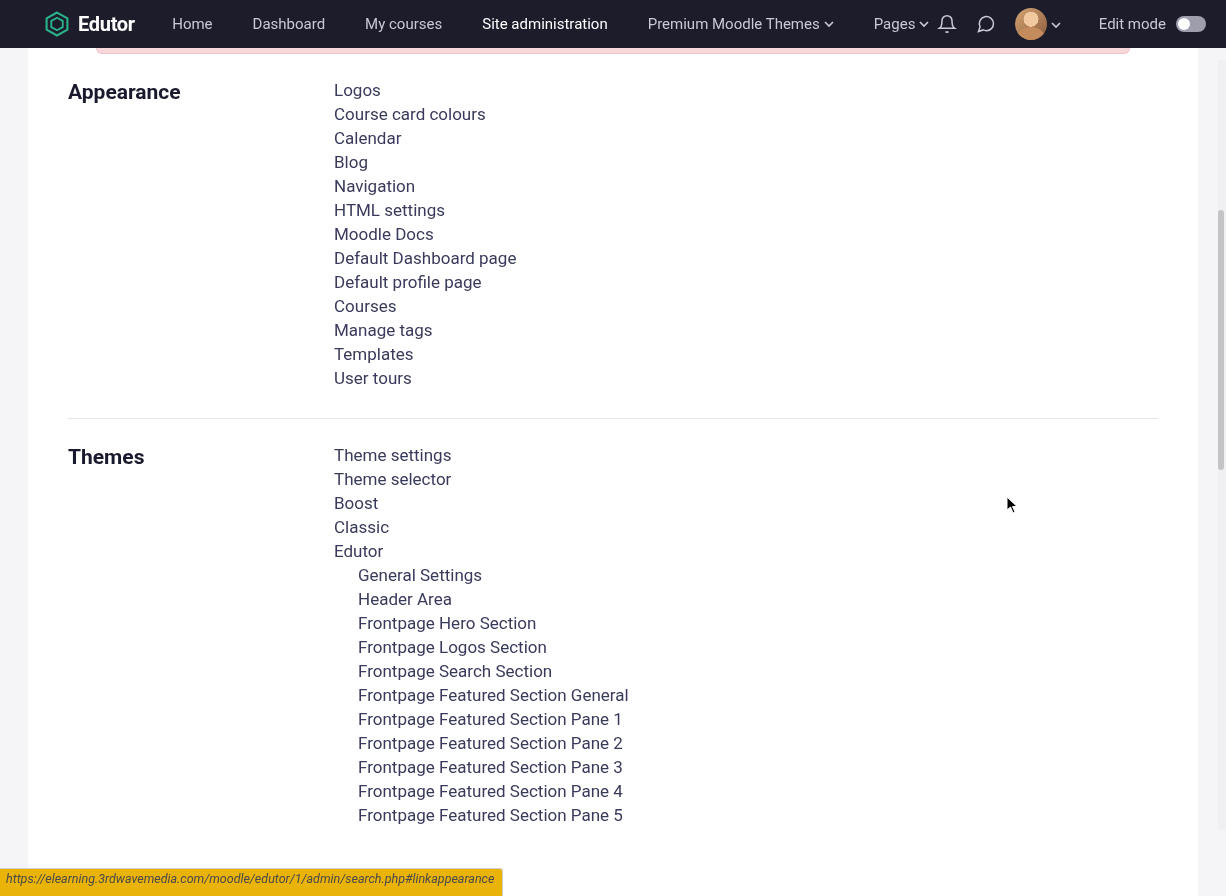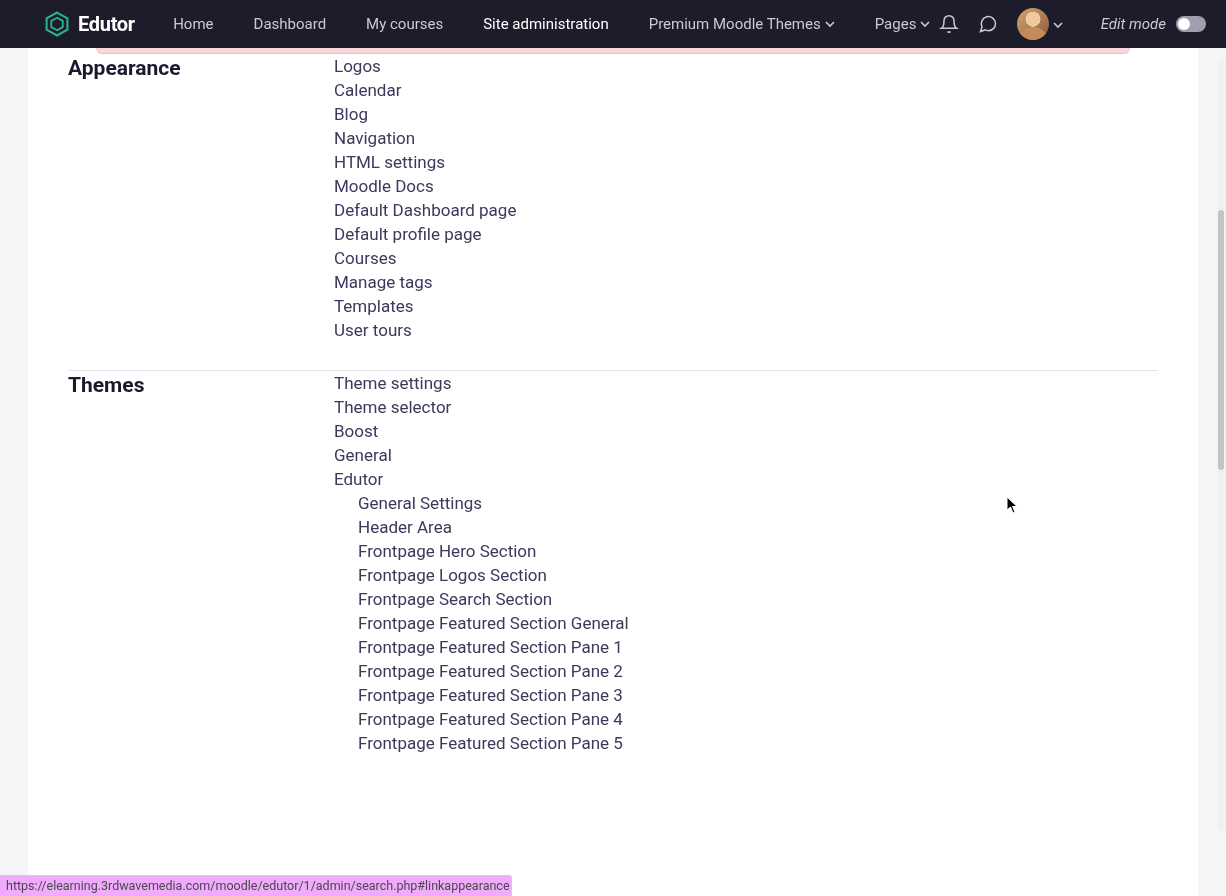--- a/index.html
+++ b/index.html
@@ -58,21 +58,20 @@
     align-items: center;
     gap: 4px;
   }
   .nav-link.active {
     color: #ffffff;
   }
   .nav-right {
     display: flex;
     align-items: center;
     gap: 18px;
-    font-style: italic;
   }
   .icon-btn {
     color: #c9c9d6;
     cursor: pointer;
     display: flex;
     align-items: center;
   }
   .avatar-wrap {
     display: flex;
     align-items: center;
@@ -139,20 +138,21 @@
     background: #fff;
     margin: 0 28px;
     min-height: calc(100% - 48px);
     padding-bottom: 40px;
   }
   .inner {
     padding: 0 40px;
   }
   .section {
     display: flex;
+    padding-top: 24px;
   }
   .section-title {
     width: 266px;
     flex-shrink: 0;
     font-size: 21px;
     font-weight: 700;
     color: #1a1a2e;
     padding-top: 2px;
   }
   .section-links {
@@ -191,31 +191,32 @@
     height: 260px;
     background: rgba(0,0,0,0.18);
     border-radius: 3px;
   }
 
   
   .status-bar {
     position: absolute;
     left: 0;
     bottom: 0;
-    background: #f0abfc;
+    background: #eab308;
     border: 1px solid #cfcfcf;
     border-left: none;
     border-bottom: none;
     border-top-right-radius: 3px;
     font-size: 12.5px;
     color: #4a4a4a;
     padding: 2px 8px 0 6px;
-    height: 21px;
+    height: 28px;
     overflow: hidden;
     max-width: 512px;
+    font-style: italic;
   }
 
   
   .cursor {
     position: absolute;
     left: 1006px;
     top: 496px;
     pointer-events: none;
   }
 </style>
@@ -284,20 +285,21 @@
 </div>
 
 <div class="page-wrap">
   <div class="alert-strip"></div>
   <div class="inner">
 
     <div class="section">
       <div class="section-title">Appearance</div>
       <div class="section-links">
         <div class="link-item">Logos</div>
+        <div class="link-item">Course card colours</div>
         <div class="link-item">Calendar</div>
         <div class="link-item">Blog</div>
         <div class="link-item">Navigation</div>
         <div class="link-item">HTML settings</div>
         <div class="link-item">Moodle Docs</div>
         <div class="link-item">Default Dashboard page</div>
         <div class="link-item">Default profile page</div>
         <div class="link-item">Courses</div>
         <div class="link-item">Manage tags</div>
         <div class="link-item">Templates</div>
@@ -306,21 +308,21 @@
     </div>
 
     <hr class="divider">
 
     <div class="section">
       <div class="section-title">Themes</div>
       <div class="section-links">
         <div class="link-item">Theme settings</div>
         <div class="link-item">Theme selector</div>
         <div class="link-item">Boost</div>
-        <div class="link-item">General</div>
+        <div class="link-item">Classic</div>
         <div class="link-item">Edutor</div>
         <div class="sub-links">
           <div class="link-item">General Settings</div>
           <div class="link-item">Header Area</div>
           <div class="link-item">Frontpage Hero Section</div>
           <div class="link-item">Frontpage Logos Section</div>
           <div class="link-item">Frontpage Search Section</div>
           <div class="link-item">Frontpage Featured Section General</div>
           <div class="link-item">Frontpage Featured Section Pane 1</div>
           <div class="link-item">Frontpage Featured Section Pane 2</div>

